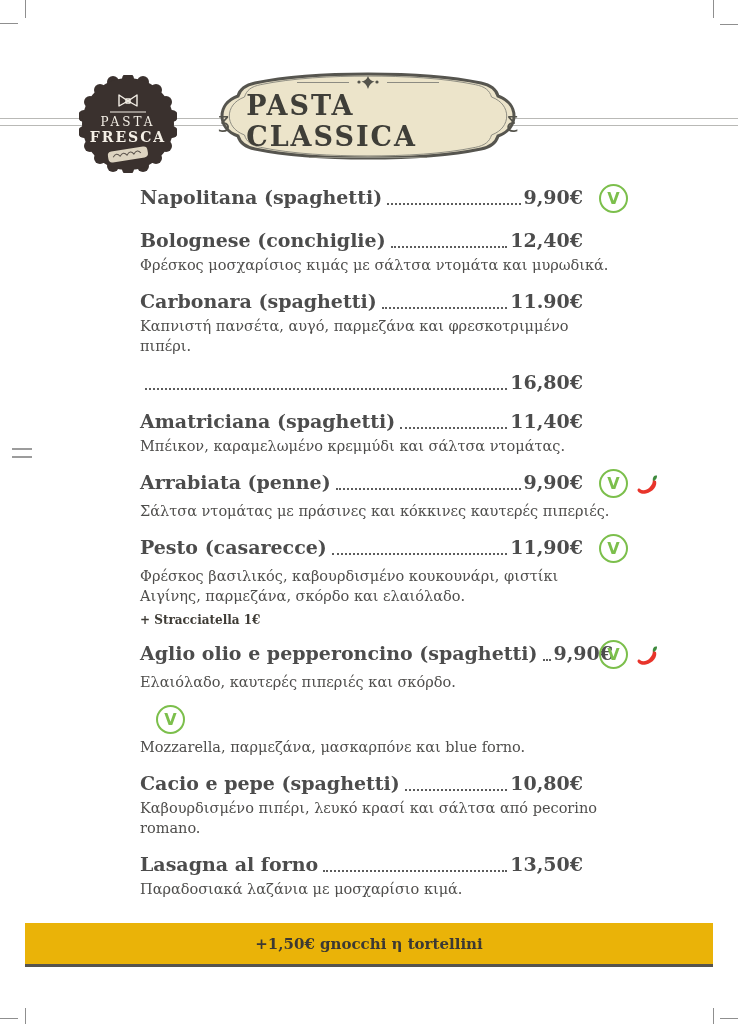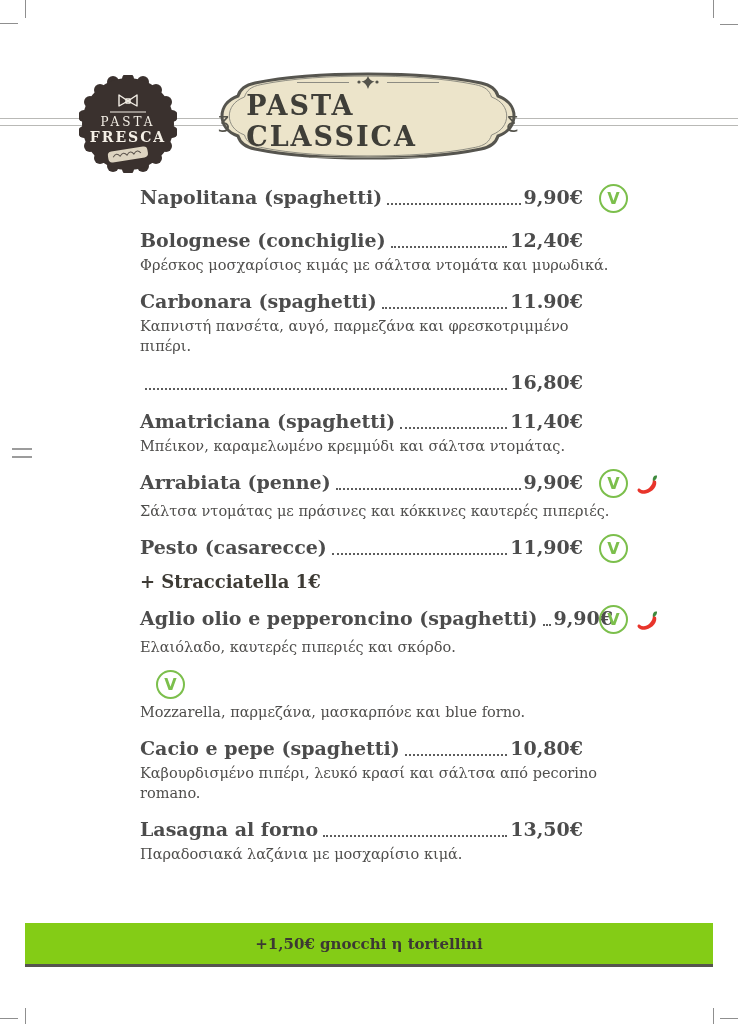--- a/index.html
+++ b/index.html
@@ -35,24 +35,24 @@
   .name, .price { font-weight:bold; font-size:19px; line-height:26px;
     color:#4c4c4c; white-space:nowrap; }
   .dots { flex:1; min-width:8px; border-bottom:2px dotted #5c5c5c; margin:0 3px 5px 5px; }
   .iconwrap { display:flex; align-items:center; gap:7px; margin:0 0 1px 16px; }
   .vicon { width:25px; height:25px; border:2px solid #7cbf4c; border-radius:50%;
     display:flex; align-items:center; justify-content:center;
     color:#7cbf4c; font-family:"DejaVu Sans", sans-serif; font-weight:bold; font-size:16px;
     line-height:1; }
   .chili { display:block; }
   .desc { width:472px; font-size:14.5px; line-height:20px; color:#4f4e4c; margin-top:2px; }
-  .extra { font-size:18px; font-weight:bold; color:#3e3b35; margin-top:7px; }
+  .extra { font-size:12px; font-weight:bold; color:#3e3b35; margin-top:7px; }
   
   .footer-band { position:absolute; left:25px; top:923px; width:688px; height:41px;
-    background:#84cc16; border-bottom:3px solid #56544e; z-index:1;
+    background:#eab308; border-bottom:3px solid #56544e; z-index:1;
     display:flex; align-items:center; justify-content:center; }
   .footer-note { font-size:15px; font-weight:bold; color:#3c3933; }
 </style>
 </head>
 <body>
 
 <div class="mark" style="left:25px; top:0; width:1px; height:18px;"></div>
 <div class="mark" style="left:0; top:23px; width:18px; height:1px;"></div>
 <div class="mark" style="left:713px; top:0; width:1px; height:18px;"></div>
 <div class="mark" style="left:720px; top:24px; width:18px; height:1px;"></div>
@@ -224,20 +224,21 @@
       <div class="line">
         <span class="name">Pesto (casarecce)</span>
         <span class="dots"></span>
         <span class="price">11,90€</span>
       </div>
       <span class="iconwrap">
         <span class="vicon">V</span>
 
       </span>
     </div>
+    <div class="desc">Φρέσκος βασιλικός, καβουρδισμένο κουκουνάρι, φιστίκι Αιγίνης, παρμεζάνα, σκόρδο και ελαιόλαδο.</div>
     <div class="extra">+ Stracciatella 1€</div>
   </div>
 
   <div class="item">
     <div class="pricing">
       <div class="line">
         <span class="name">Aglio olio e pepperoncino (spaghetti)</span>
         <span class="dots"></span>
         <span class="price">9,90€</span>
       </div>

